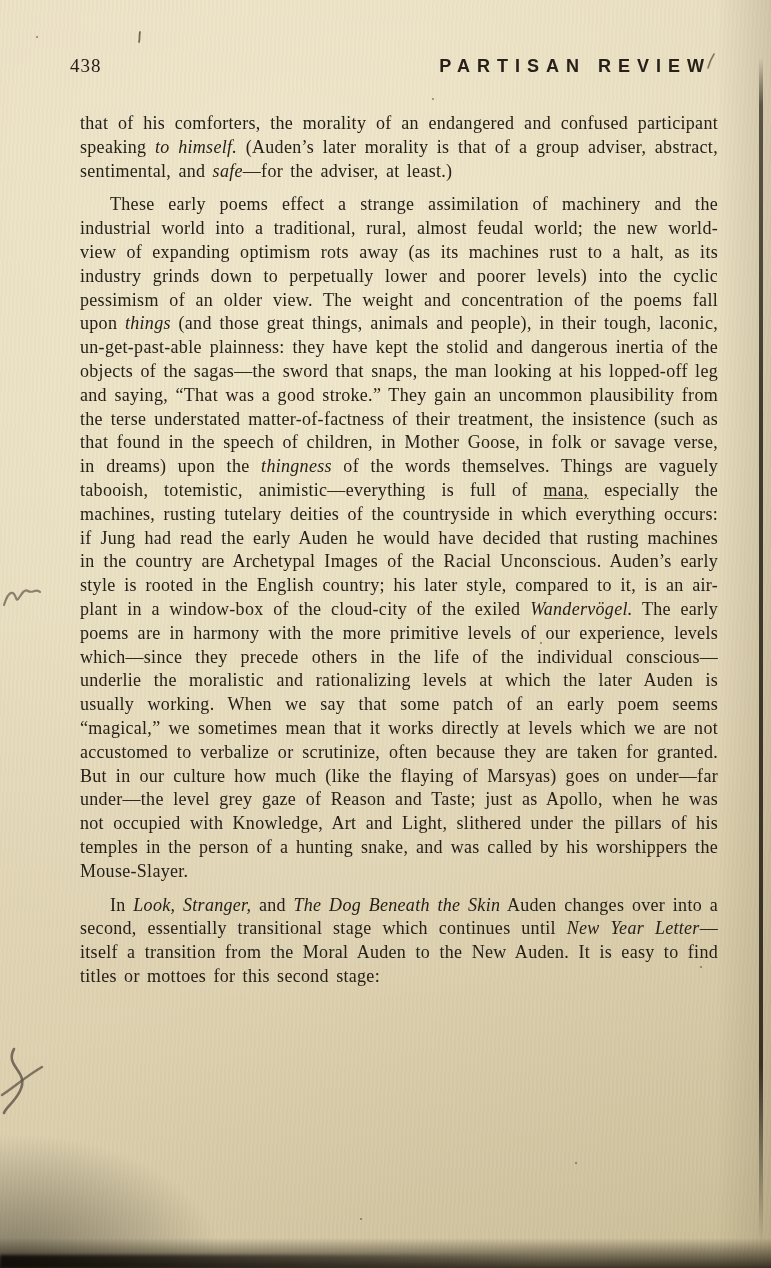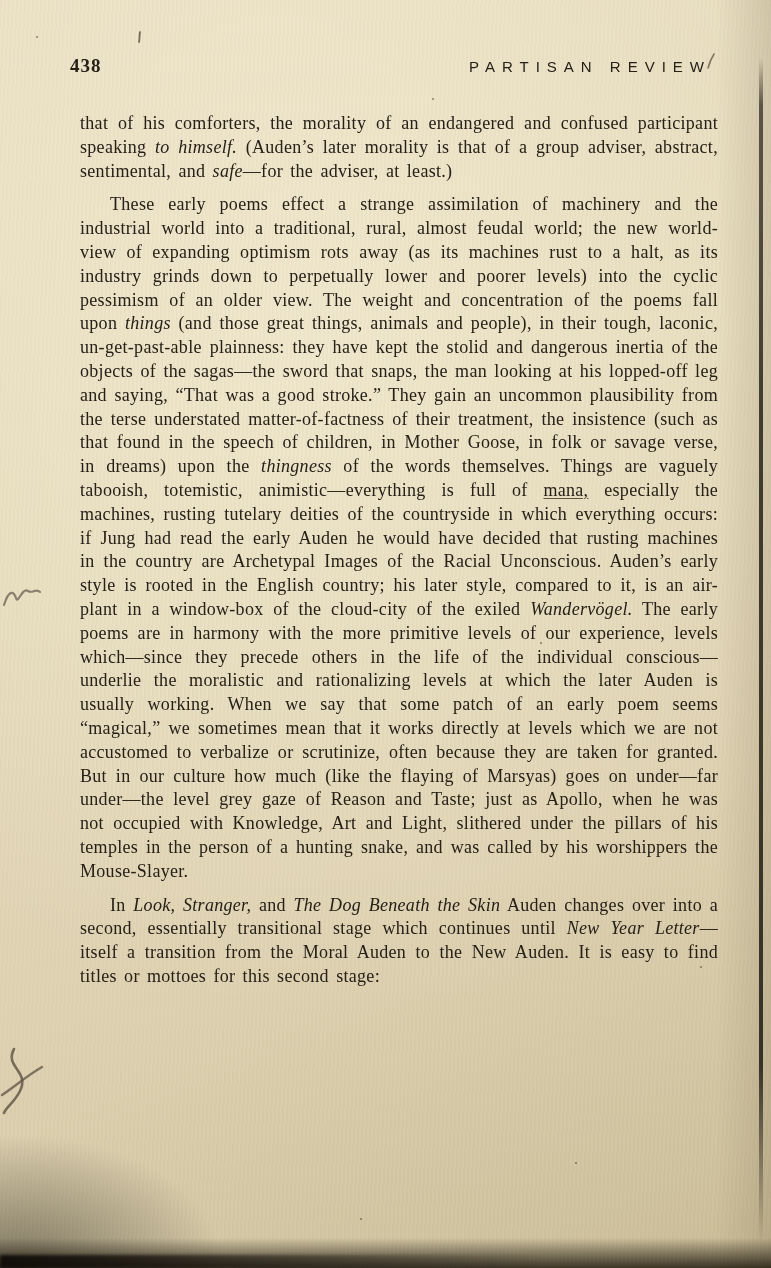--- a/index.html
+++ b/index.html
@@ -12,24 +12,24 @@
   }
   body::before{
     content:"";position:absolute;inset:0;pointer-events:none;
     background:repeating-linear-gradient(93deg, rgba(120,100,70,0.025) 0 2px, rgba(255,255,242,0.03) 2px 4px);
   }
   .page-header{
     position:absolute;left:70px;right:60px;top:55px;
     display:flex;justify-content:space-between;align-items:baseline;
     color:var(--ink,#251f17);
   }
-  .page-number{font-size:19px;font-weight:bold;letter-spacing:1px;}
+  .page-number{font-size:19px;font-weight:normal;letter-spacing:1px;}
   .journal-title{
     font-family:"Liberation Sans","DejaVu Sans",sans-serif;
-    font-size:15px;font-weight:normal;letter-spacing:7px;
+    font-size:18px;font-weight:bold;letter-spacing:7px;
   }
   .text-block{
     position:absolute;left:80px;top:112px;width:638px;
     color:var(--ink,#262019);
   }
   .para{
     margin:0 0 10px 0;
     font-size:18px;line-height:23.8px;
     text-align:justify;
     word-spacing:2.5px;letter-spacing:0.3px;

